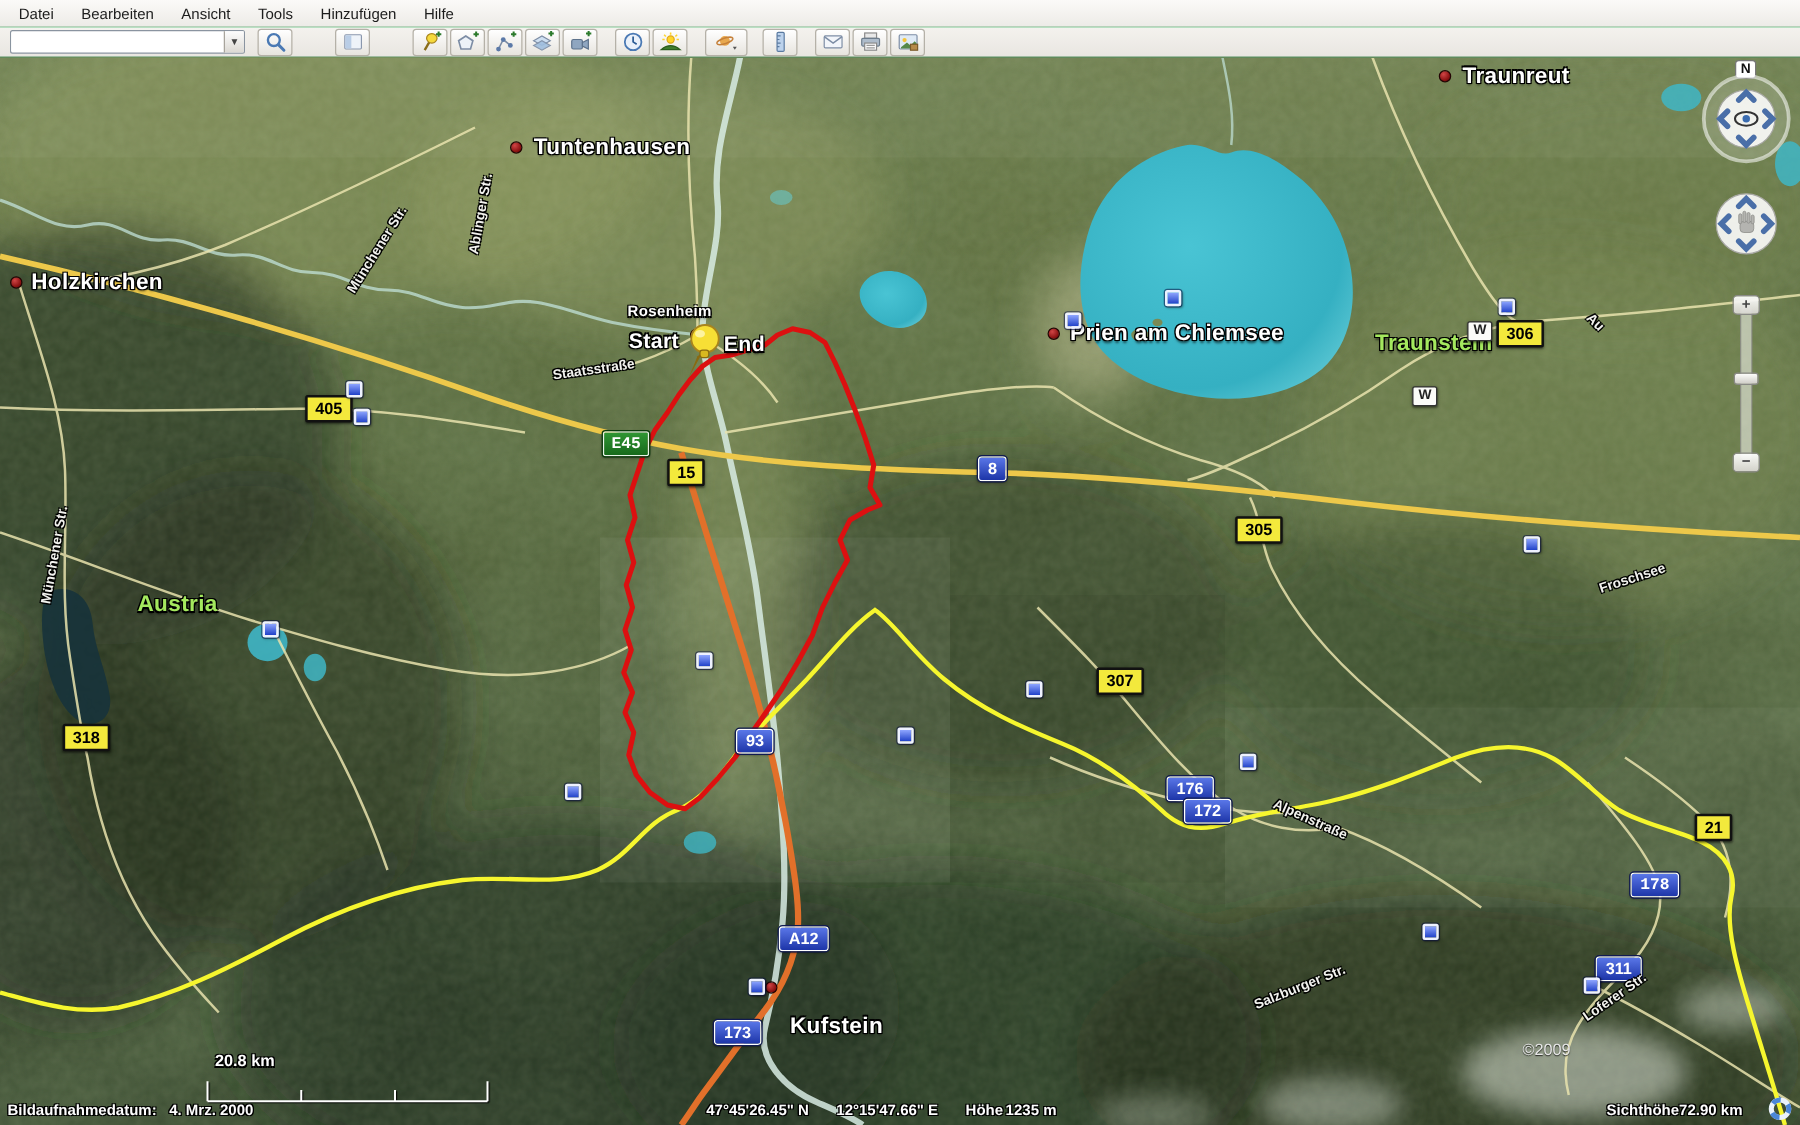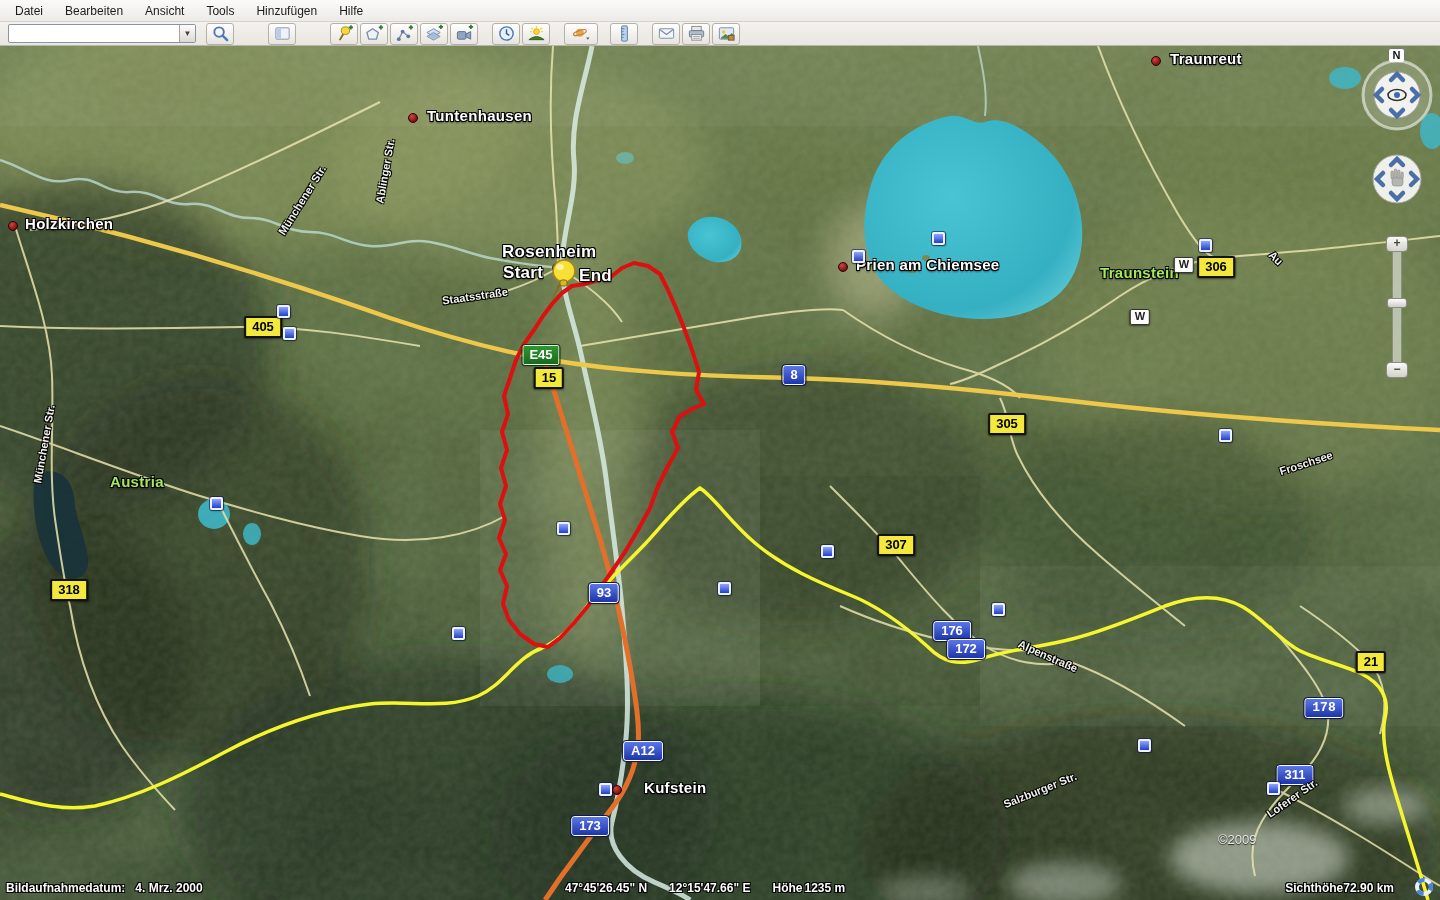--- a/index.html
+++ b/index.html
@@ -30,21 +30,21 @@
 
   
   #map { position:absolute; top:46px; left:0; width:1440px; height:854px; overflow:hidden;
     background:#4e5f38; }
   #terrain { position:absolute; top:0; left:0; }
   #map-overlays { position:absolute; top:0; left:0; width:1440px; height:854px; }
 
   .city-dot { position:absolute; width:10px; height:10px; border-radius:50%;
     background:radial-gradient(circle at 35% 30%, #d04545, #8a1212 65%, #5a0a0a);
     border:1px solid #240404; }
-  .city-label { position:absolute; font-size:15px; font-weight:bold; color:#fff;
+  .city-label { position:absolute; font-size:18px; font-weight:bold; color:#fff;
     white-space:nowrap; letter-spacing:.3px;
     text-shadow:-1px -1px 0 #000, 1px -1px 0 #000, -1px 1px 0 #000, 1px 1px 0 #000, 0 2px 2px rgba(0,0,0,.6); }
   .city-label.green { color:#a4e85e; }
 
   .shield { position:absolute; transform:translate(-50%,-50%); font-weight:bold;
     font-size:13px; line-height:1; white-space:nowrap; text-align:center;
     box-shadow:0 1px 2px rgba(0,0,0,.5); }
   .shield.yellow { background:#f3e93c; color:#000; border:2px solid #111;
     border-radius:2px; padding:2px 6px 3px; }
   .shield.blue { background:linear-gradient(#5a77e8,#1d35a8); color:#fff;
@@ -343,33 +343,33 @@
 
       <path d="M562,247 L572,240 L585,238 L598,234 L612,230 L622,222 L634,217 L648,220 L660,228 L668,244 L676,262 L684,282 L692,304 L699,326 L696,344 L704,358 L694,362 L680,370 L672,386 L678,402 L668,420 L658,440 L650,462 L638,484 L625,506 L610,528 L598,545 L588,560 L574,577 L560,592 L548,601 L534,598 L520,588 L509,574 L503,558 L507,540 L500,524 L506,508 L499,492 L505,474 L500,458 L506,440 L501,422 L507,404 L502,386 L508,368 L504,350 L510,332 L516,314 L524,298 L534,284 L543,270 L552,258 L562,247" fill="none" stroke="#dc1010" stroke-width="4" stroke-linejoin="round" stroke-linecap="round"></path>
     </svg>
 
     <div id="map-overlays">
         <div class="city-dot" style="left: 408px; top: 67px;"></div>
         <div class="city-label" style="left: 427px; top: 61px;">Tuntenhausen</div>
         <div class="city-dot" style="left: 8px; top: 175px;"></div>
         <div class="city-label" style="left: 25px; top: 169px;">Holzkirchen</div>
         <div class="city-dot" style="left: 552px; top: 217px;"></div>
-        <div class="city-label" style="left: 502px; top: 196px; font-size: 17px;">Rosenheim</div>
+        <div class="city-label" style="left: 502px; top: 196px; font-size: 12px;">Rosenheim</div>
         <div class="city-label" style="left: 503px; top: 217px; font-size: 17px;">Start</div>
         <div class="city-label" style="left: 579px; top: 220px; font-size: 17px;">End</div>
         <div class="city-dot" style="left: 838px; top: 216px;"></div>
         <div class="city-label" style="left: 856px; top: 210px;">Prien am Chiemsee</div>
         <div class="city-label green" style="left: 1100px; top: 218px;">Traunstein</div>
         <div class="city-dot" style="left: 1151px; top: 10px;"></div>
         <div class="city-label" style="left: 1170px; top: 4px;">Traunreut</div>
         <div class="city-label green" style="left: 110px; top: 427px;">Austria</div>
         <div class="city-dot" style="left: 612px; top: 739px;"></div>
-        <div class="city-label" style="left: 632px; top: 733px; margin-left: 12px;">Kufstein</div>
+        <div class="city-label" style="left: 632px; top: 764px;">Kufstein</div>
         <div class="shield yellow" style="left: 263px; top: 281px;">405</div>
-        <div class="shield green" style="left: 541px; top: 309px;">E45</div>
+        <div class="shield green" style="left: 501px; top: 309px; font-family: Liberation Mono, monospace;">E45</div>
         <div class="shield yellow" style="left: 549px; top: 332px;">15</div>
         <div class="shield blue" style="left: 794px; top: 329px;">8</div>
         <div class="shield yellow" style="left: 1007px; top: 378px;">305</div>
         <div class="shield yellow" style="left: 1216px; top: 221px;">306</div>
         <div class="shield white" style="left: 1184px; top: 219px;">W</div>
         <div class="shield white" style="left: 1140px; top: 271px;">W</div>
         <div class="shield yellow" style="left: 69px; top: 544px;">318</div>
         <div class="shield yellow" style="left: 896px; top: 499px;">307</div>
         <div class="shield blue" style="left: 604px; top: 547px;">93</div>
         <div class="shield blue" style="left: 952px; top: 585px;">176</div>
@@ -443,20 +443,32 @@
     </svg>
     <div id="zoom-slider">
       <div id="zoom-track"></div>
       <div class="zoom-btn" style="top:0">+</div>
       <div id="zoom-handle"></div>
       <div class="zoom-btn" style="top:126px">−</div>
     </div>
 
     <div id="google-copy">©2009</div>
 
+    <div id="scalebar">
+      <div id="scale-label">20.8 km</div>
+      <svg width="240" height="24" style="position:absolute; top:18px; left:0">
+        <g stroke="#fff" stroke-width="1.6" style="filter:drop-shadow(1px 1px 0 rgba(0,0,0,.8))">
+          <path d="M8,22 H232"></path>
+            <path d="M8,6 V22"></path>
+            <path d="M232,6 V22"></path>
+          <path d="M83,13 V22"></path>
+            <path d="M158,13 V22"></path>
+        </g>
+      </svg>
+    </div>
 
     <div id="status">
       <div id="status-left">
         <span>Bildaufnahmedatum:</span>
         <span>4. Mrz. 2000</span>
       </div>
       <div id="status-center">
         <span>47°45'26.45" N</span>
         <span>12°15'47.66" E</span>
         <span style="display:flex; gap:2px">

